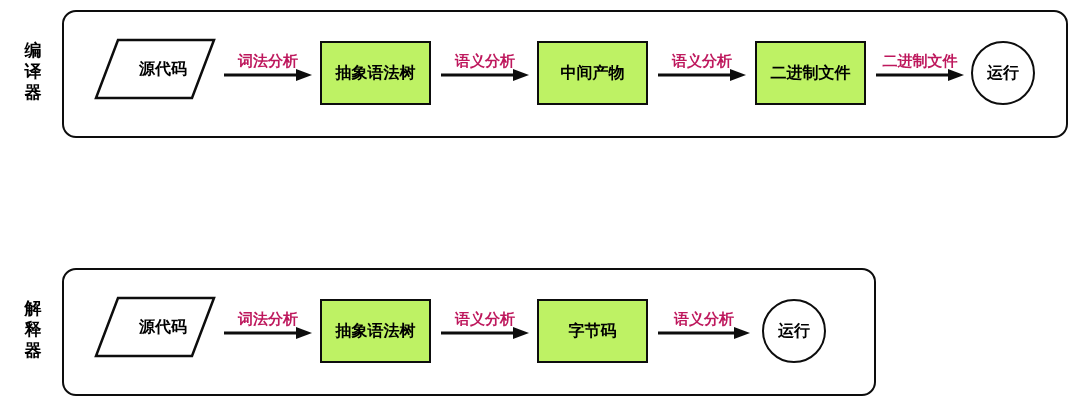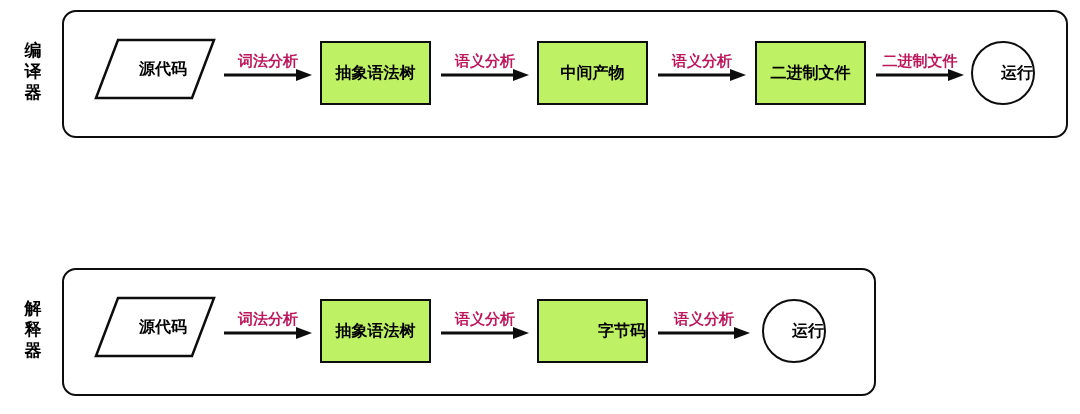--- a/index.html
+++ b/index.html
@@ -81,21 +81,21 @@
 
   
   .node-circle {
     position: absolute;
     box-sizing: border-box;
     border: 2.5px solid #0d0d0d;
     border-radius: 50%;
     background: #ffffff;
     display: flex;
     align-items: center;
-    justify-content: flex-end;
+    justify-content: center;
     font-size: 16px;
     font-weight: 700;
     color: #000;
     white-space: nowrap;
   }
 
   
   .arrow {
     position: absolute;
   }
@@ -210,21 +210,21 @@
   </div>
 
   <div class="arrow" style="left:441px; top:332px; width:88px; height:2px;">
     <div class="arrow-label">语义分析</div>
     <svg width="88" height="12" viewBox="0 0 88 12" style="margin-top:-5px;">
       <line x1="0" y1="6" x2="76" y2="6" stroke="#0d0d0d" stroke-width="3"></line>
       <polygon points="88,6 72,0 72,12" fill="#0d0d0d"></polygon>
     </svg>
   </div>
 
-  <div class="node-box" style="left:537px; top:299px; width:111px; height:64px;justify-content:flex-end;">
+  <div class="node-box" style="left:537px; top:299px; width:111px; height:64px;">
     <span>字节码</span>
   </div>
 
   <div class="arrow" style="left:658px; top:332px; width:92px; height:2px;">
     <div class="arrow-label">语义分析</div>
     <svg width="92" height="12" viewBox="0 0 92 12" style="margin-top:-5px;">
       <line x1="0" y1="6" x2="80" y2="6" stroke="#0d0d0d" stroke-width="3"></line>
       <polygon points="92,6 76,0 76,12" fill="#0d0d0d"></polygon>
     </svg>
   </div>

